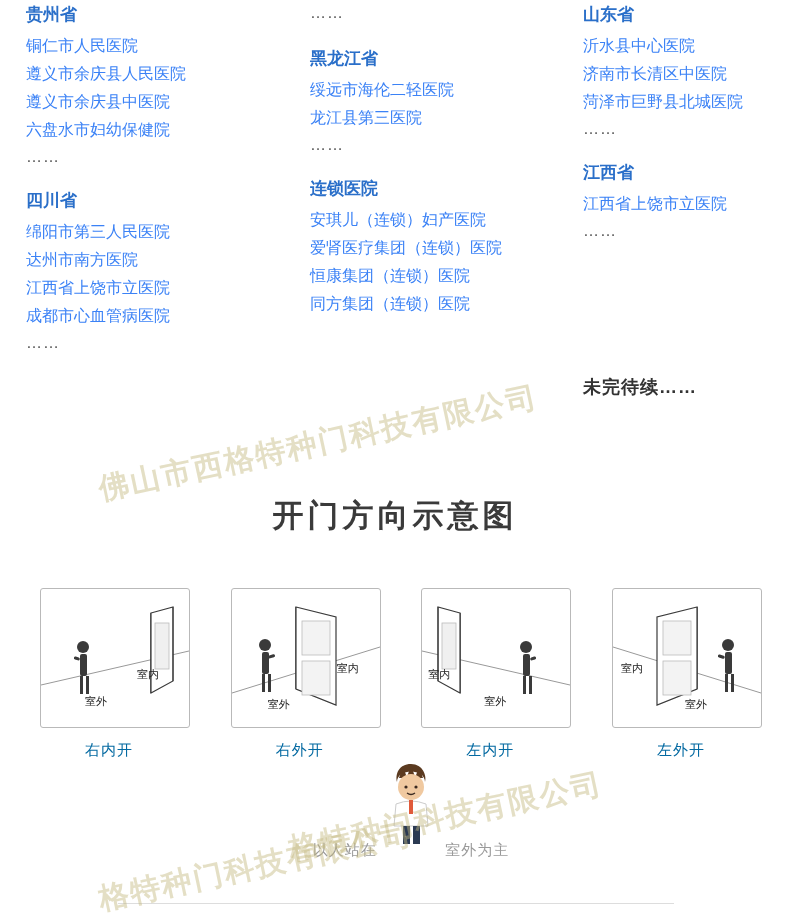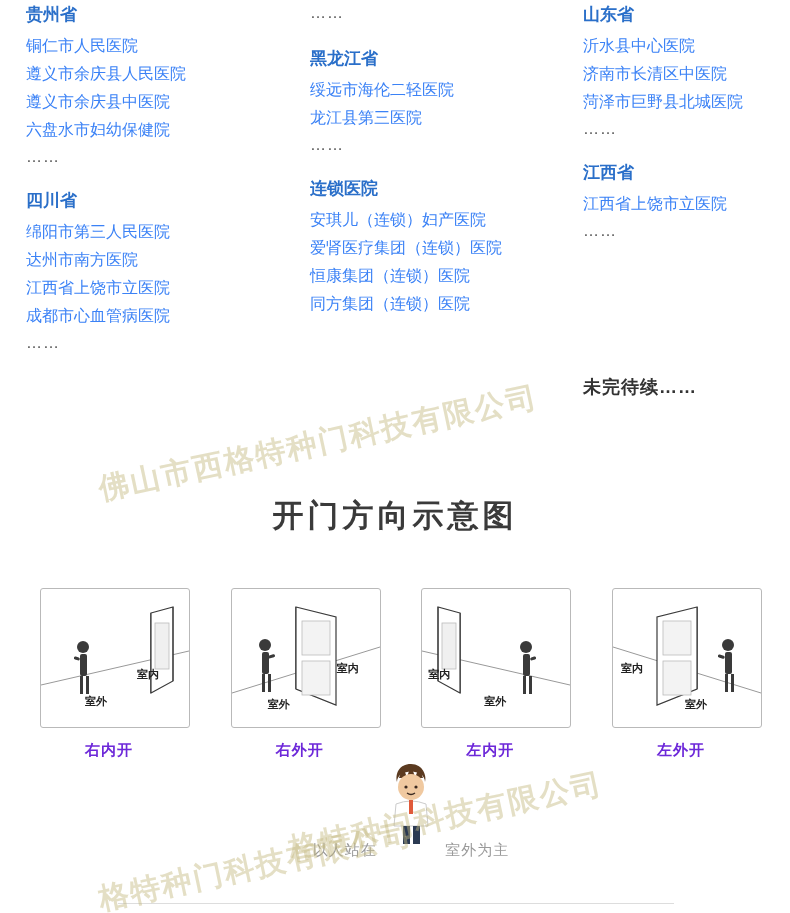--- a/index.html
+++ b/index.html
@@ -101,35 +101,34 @@
     position: absolute;
     left: 40px;
     top: 588px;
     width: 710px;
     display: flex;
     justify-content: space-between;
   }
   .door-cell {
     width: 138px;
     text-align: center;
-    font-weight: bold;
   }
   .door-box {
     width: 148px;
     height: 138px;
     border: 1px solid #b9b9b9;
     border-radius: 3px;
     background: #ffffff;
     position: relative;
     overflow: hidden;
   }
   .door-caption {
     margin-top: 13px;
     font-size: 15px;
-    color: #6d28d9;
+    color: #0369a1;
     letter-spacing: 1px;
   }
   .inlabel {
     position: absolute;
     font-size: 11px;
     color: #222222;
     white-space: nowrap;
   }
 
   

